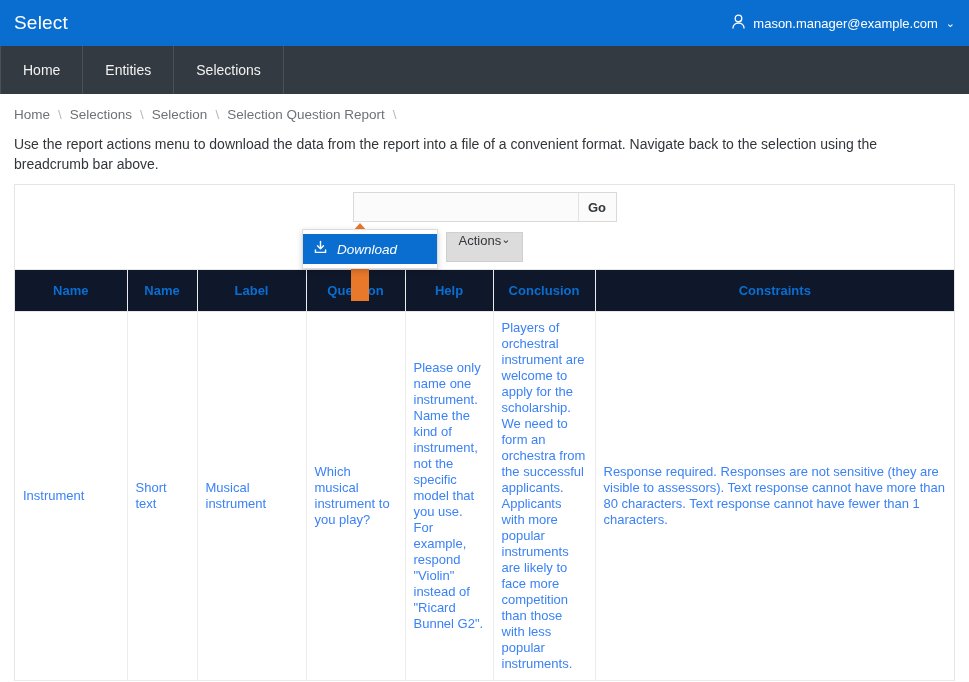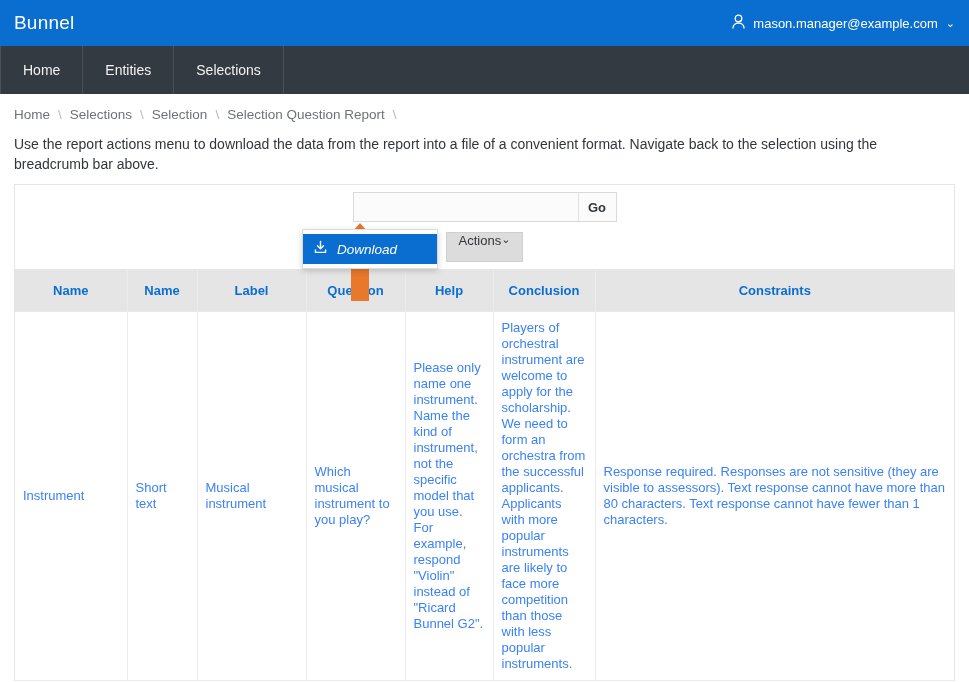--- a/index.html
+++ b/index.html
@@ -164,21 +164,21 @@
     color: #ffffff;
   }
 
   
   table.report {
     width: 100%;
     border-collapse: collapse;
     table-layout: fixed;
   }
   table.report th {
-    background: #e5e5e5;
+    background: #0f172a;
     color: #0a6ed1;
     font-size: 13px;
     font-weight: bold;
     padding: 13px 6px;
     text-align: center;
     border-top: 1px solid #e8e8e8;
     border-bottom: 1px solid #e8e8e8;
     border-left: 1px solid #ececec;
     vertical-align: middle;
   }
@@ -212,21 +212,21 @@
     width: 44px;
     height: 78px;
     z-index: 25;
     pointer-events: none;
   }
 </style>
 </head>
 <body>
 
 <div class="appbar">
-  <div class="app-title">Bunnel</div>
+  <div class="app-title">Select</div>
   <div class="user-area">
     <span class="user-icon">
       <svg width="15" height="16" viewBox="0 0 15 16">
         <circle cx="7.5" cy="4.4" r="3.3" fill="none" stroke="#ffffff" stroke-width="1.3"></circle>
         <path d="M1.9 14.6c0-3.3 2.5-5.6 5.6-5.6s5.6 2.3 5.6 5.6" fill="none" stroke="#ffffff" stroke-width="1.3"></path>
       </svg>
     </span>
     <span>mason.manager@example.com</span>
     <span class="chev">⌄</span>
   </div>

